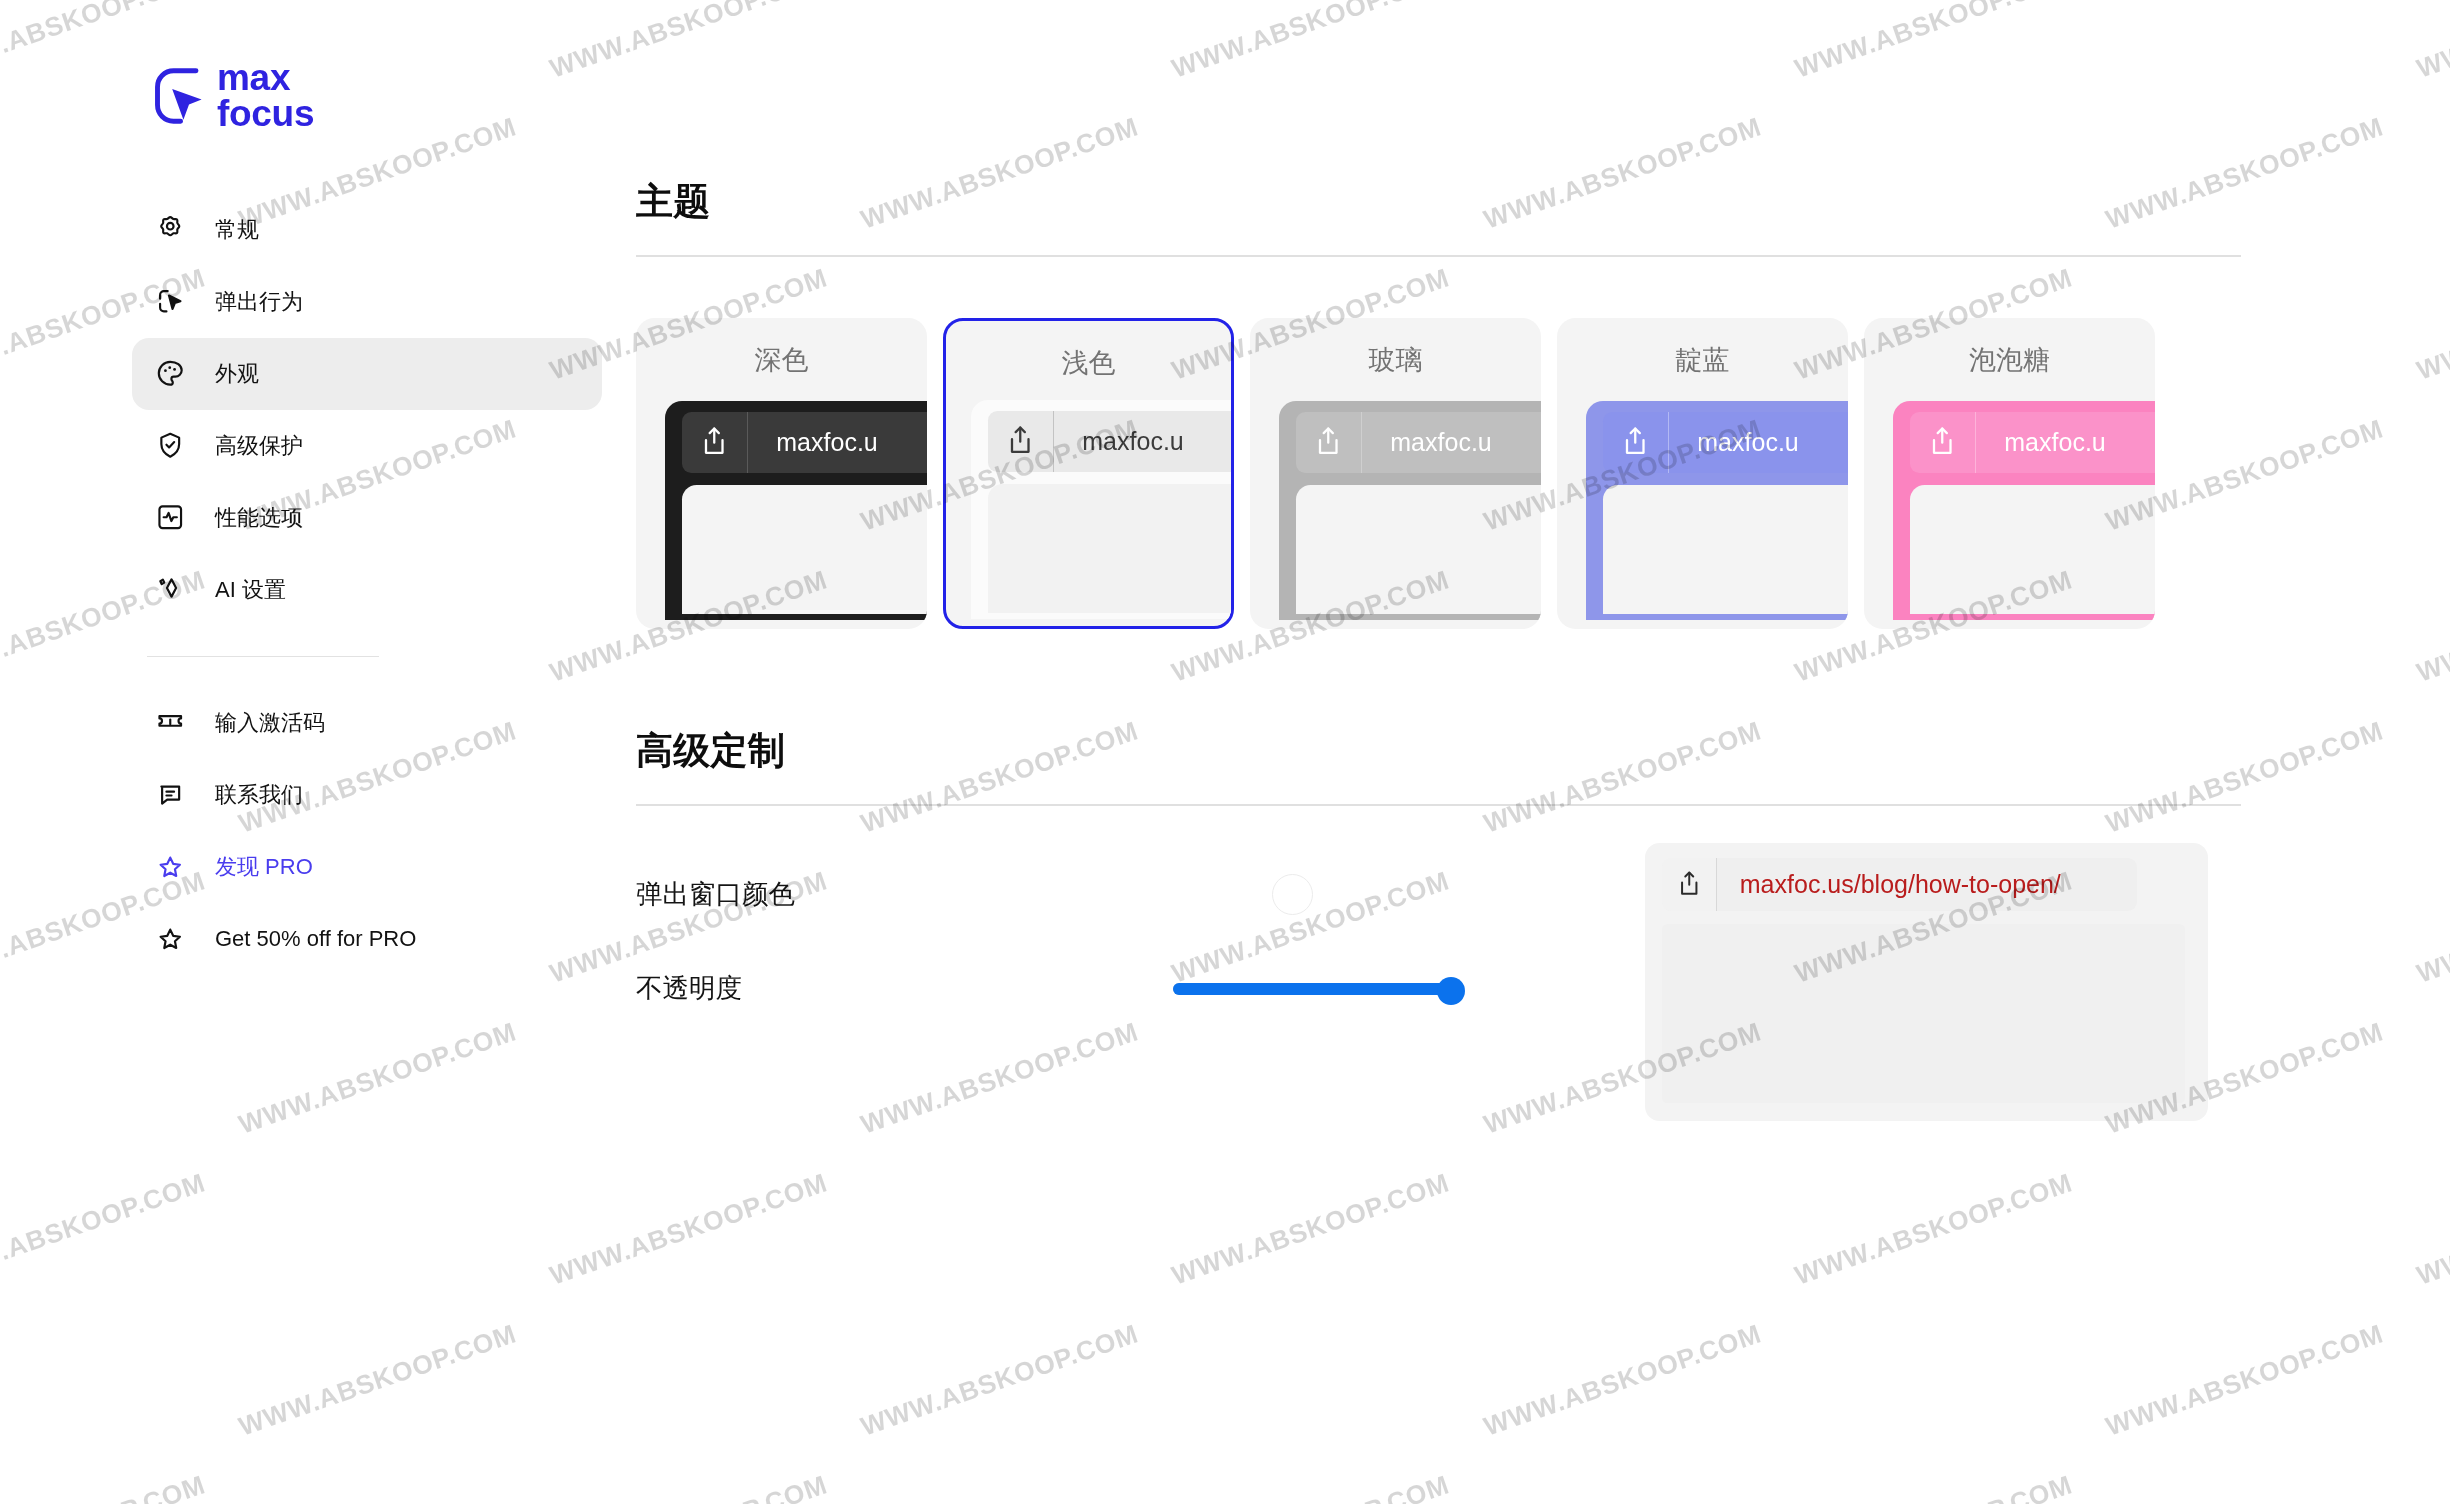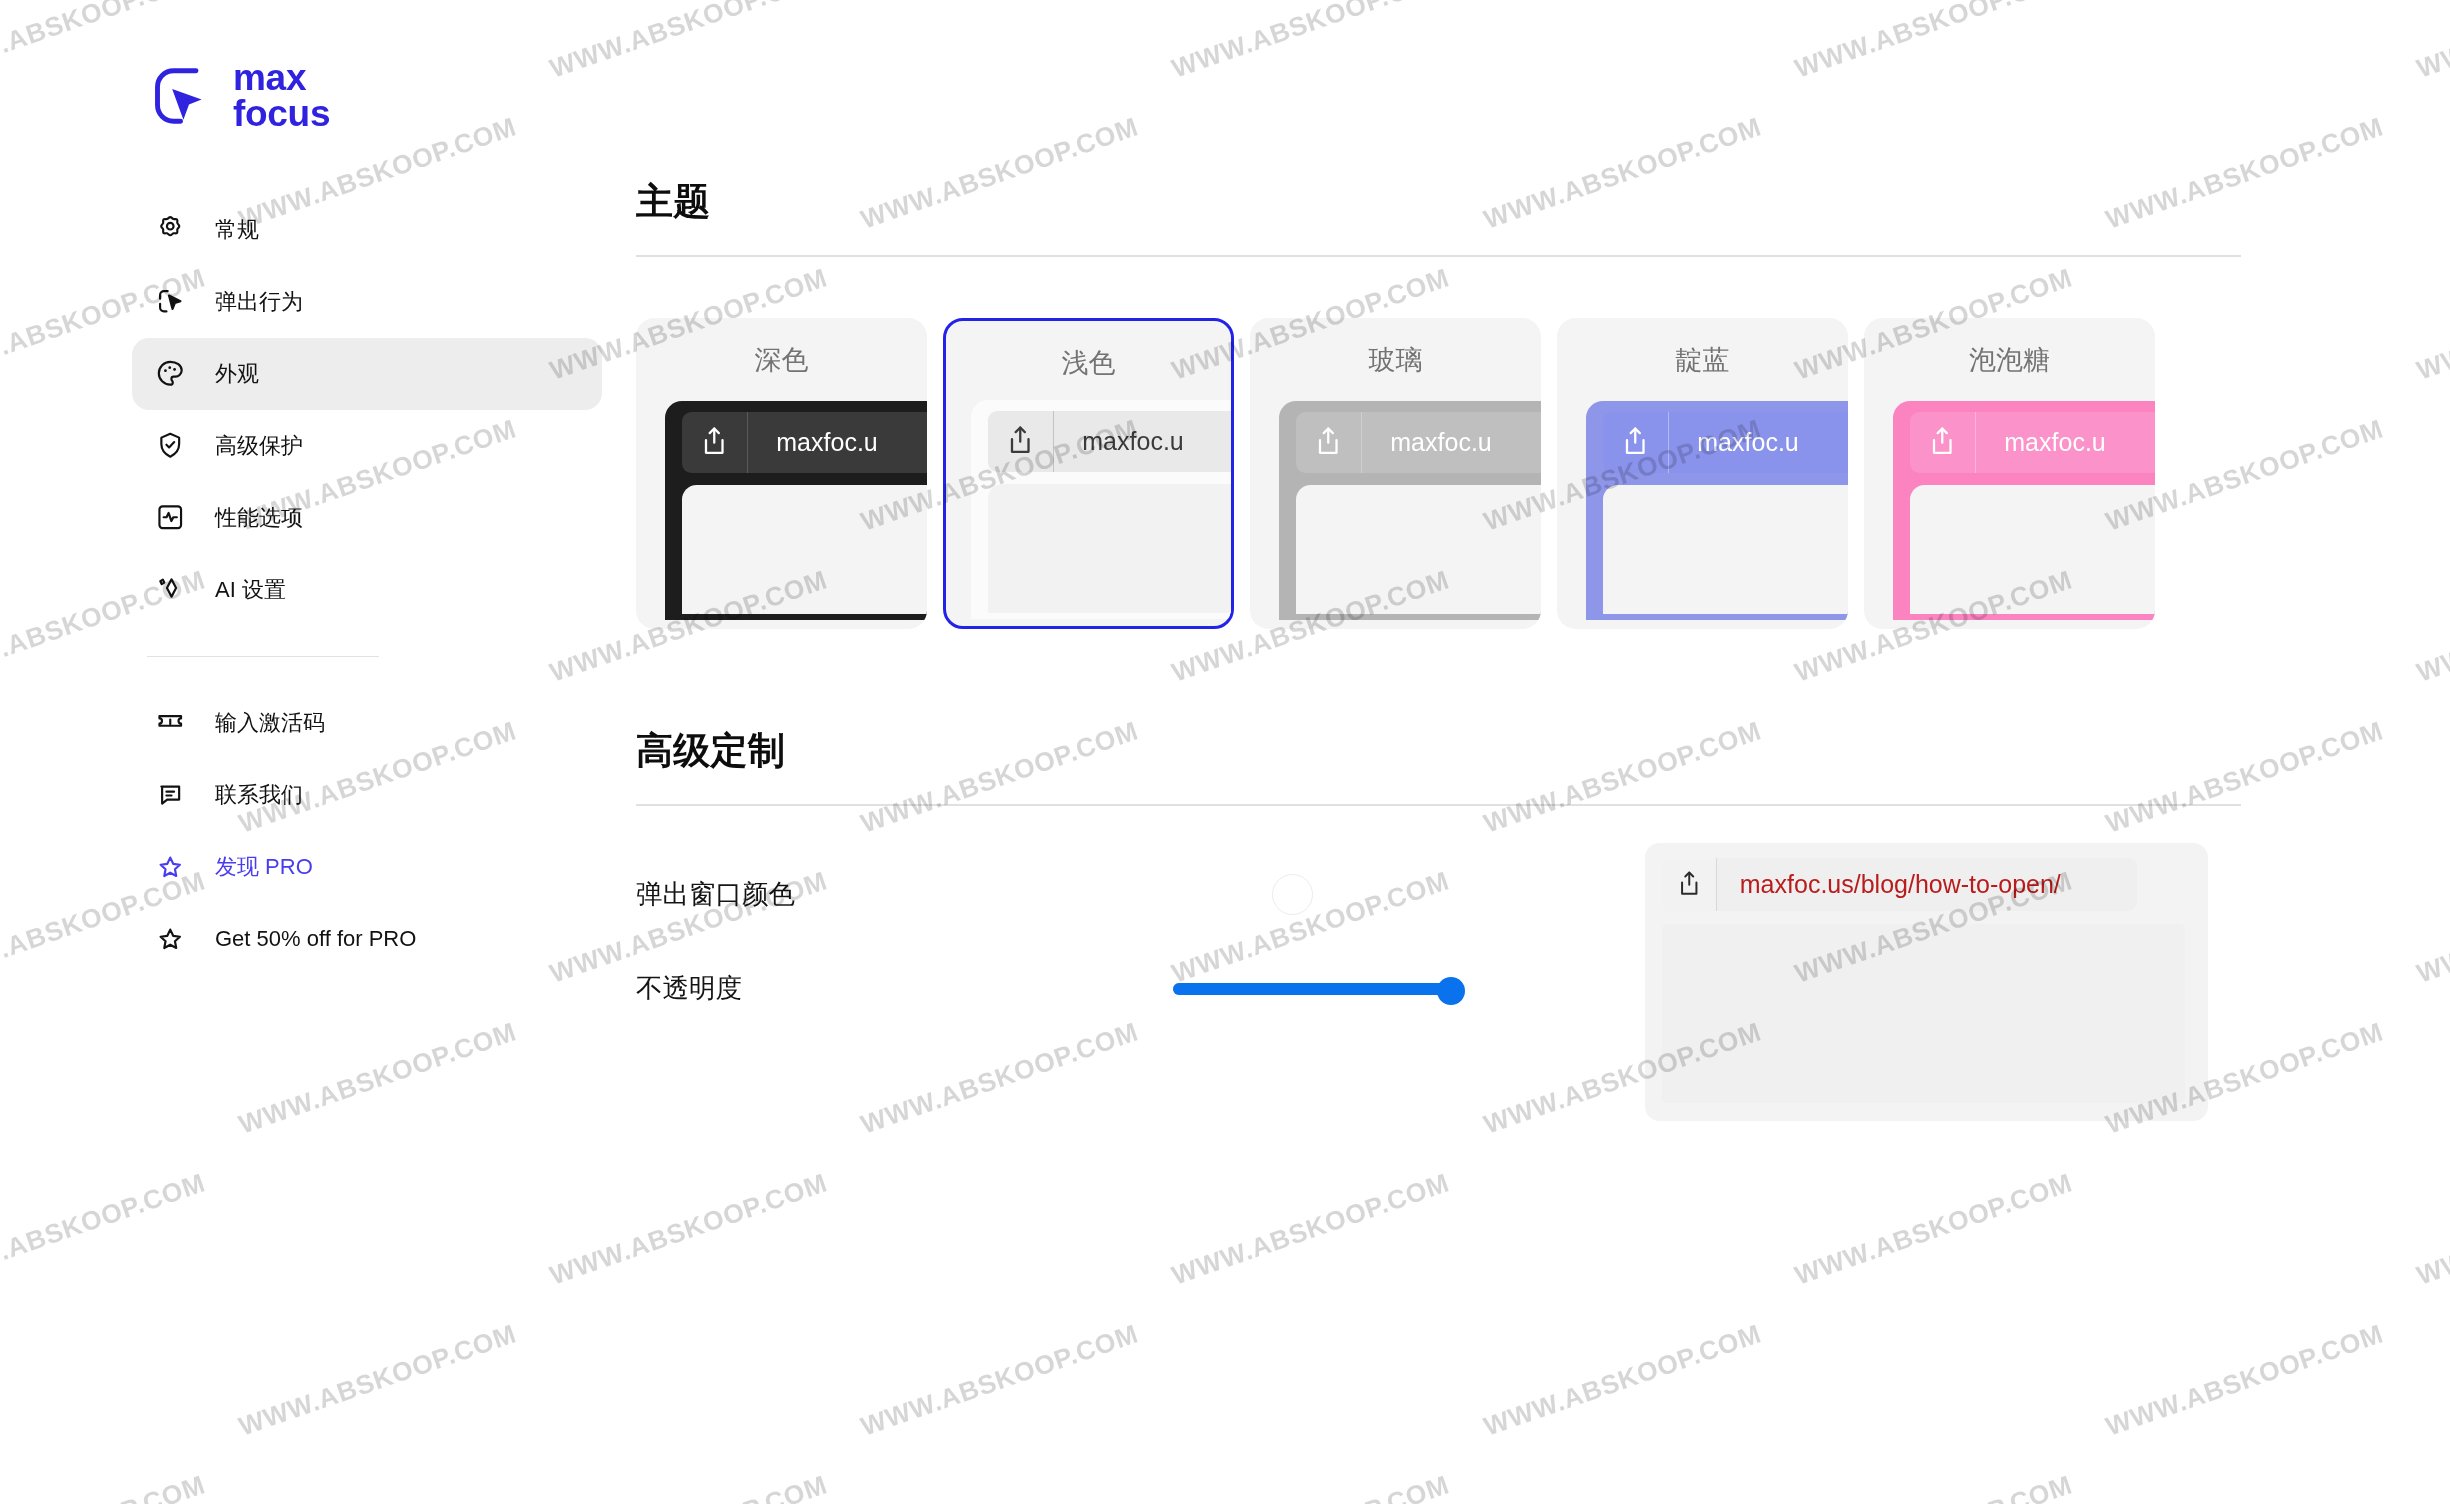--- a/index.html
+++ b/index.html
@@ -28,21 +28,21 @@
   
   .sidebar {
     width: 636px;
     flex: 0 0 636px;
     padding-top: 60px;
     box-sizing: border-box;
   }
   .brand {
     display: flex;
     align-items: center;
-    gap: 16px;
+    gap: 0;
     margin-left: 147px;
     margin-bottom: 61px;
   }
   .brand-mark {
     width: 70px;
     height: 70px;
     flex: 0 0 70px;
   }
   .brand-text {
     font-size: 37px;

